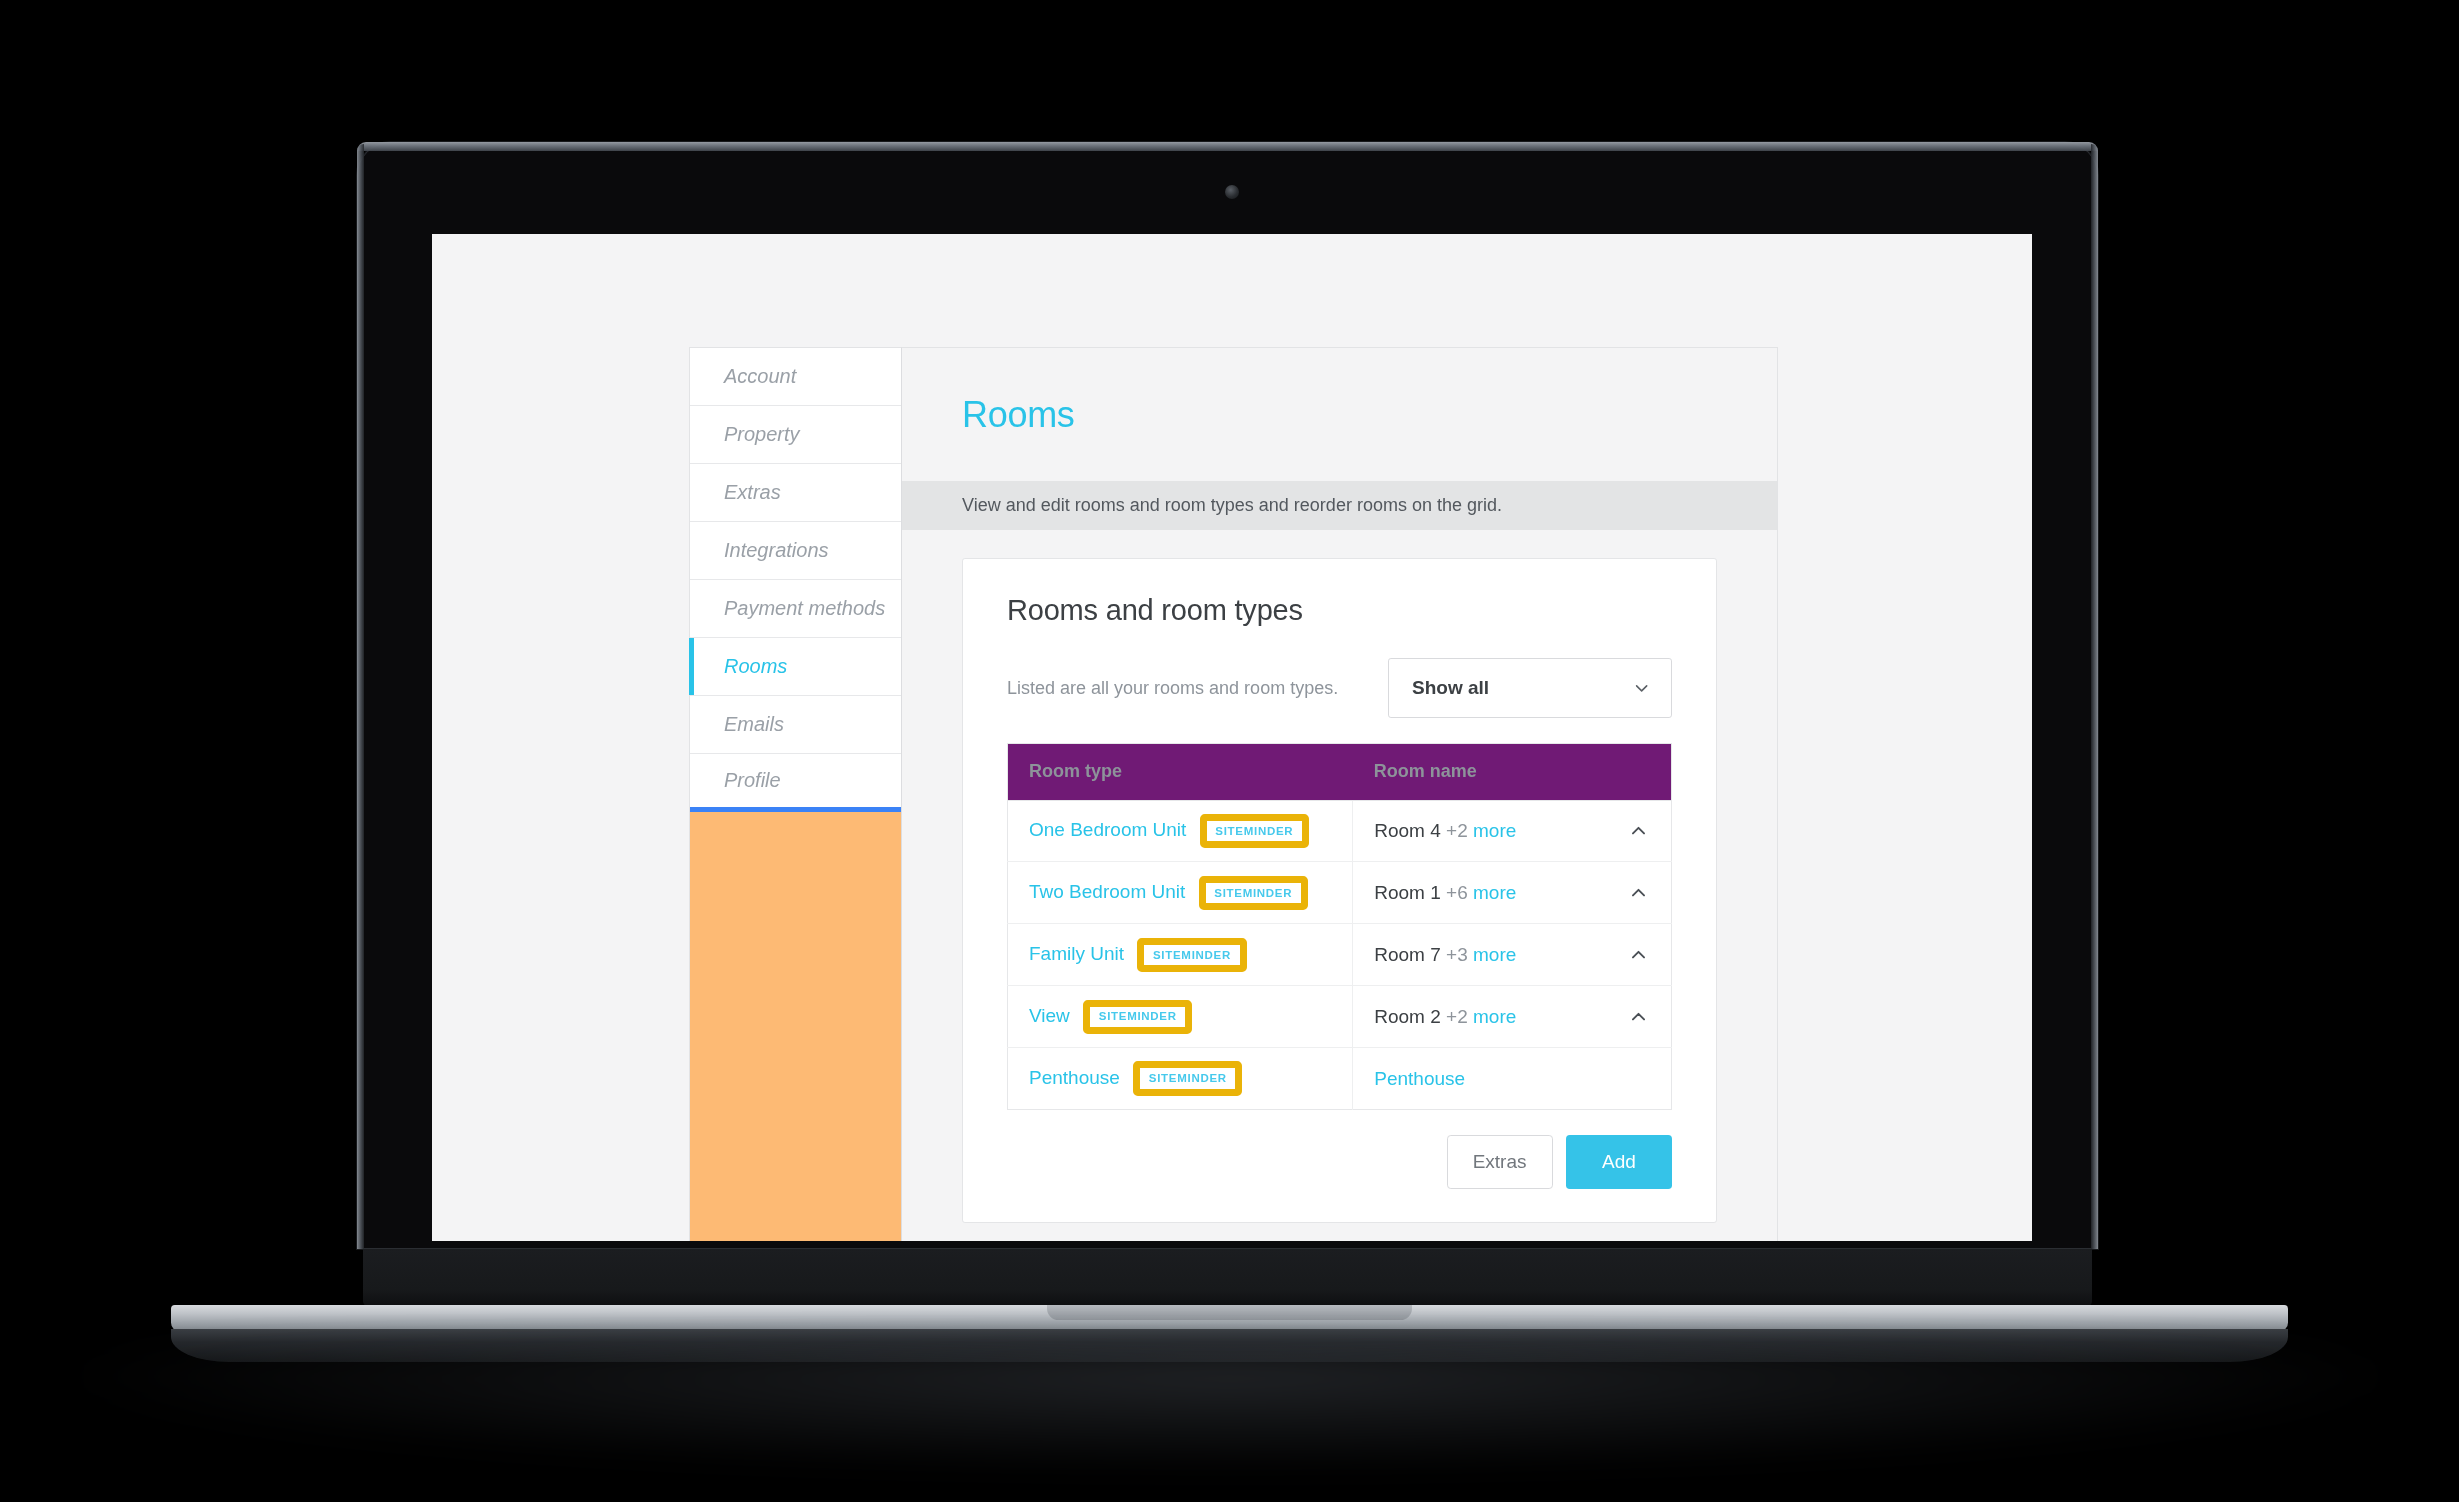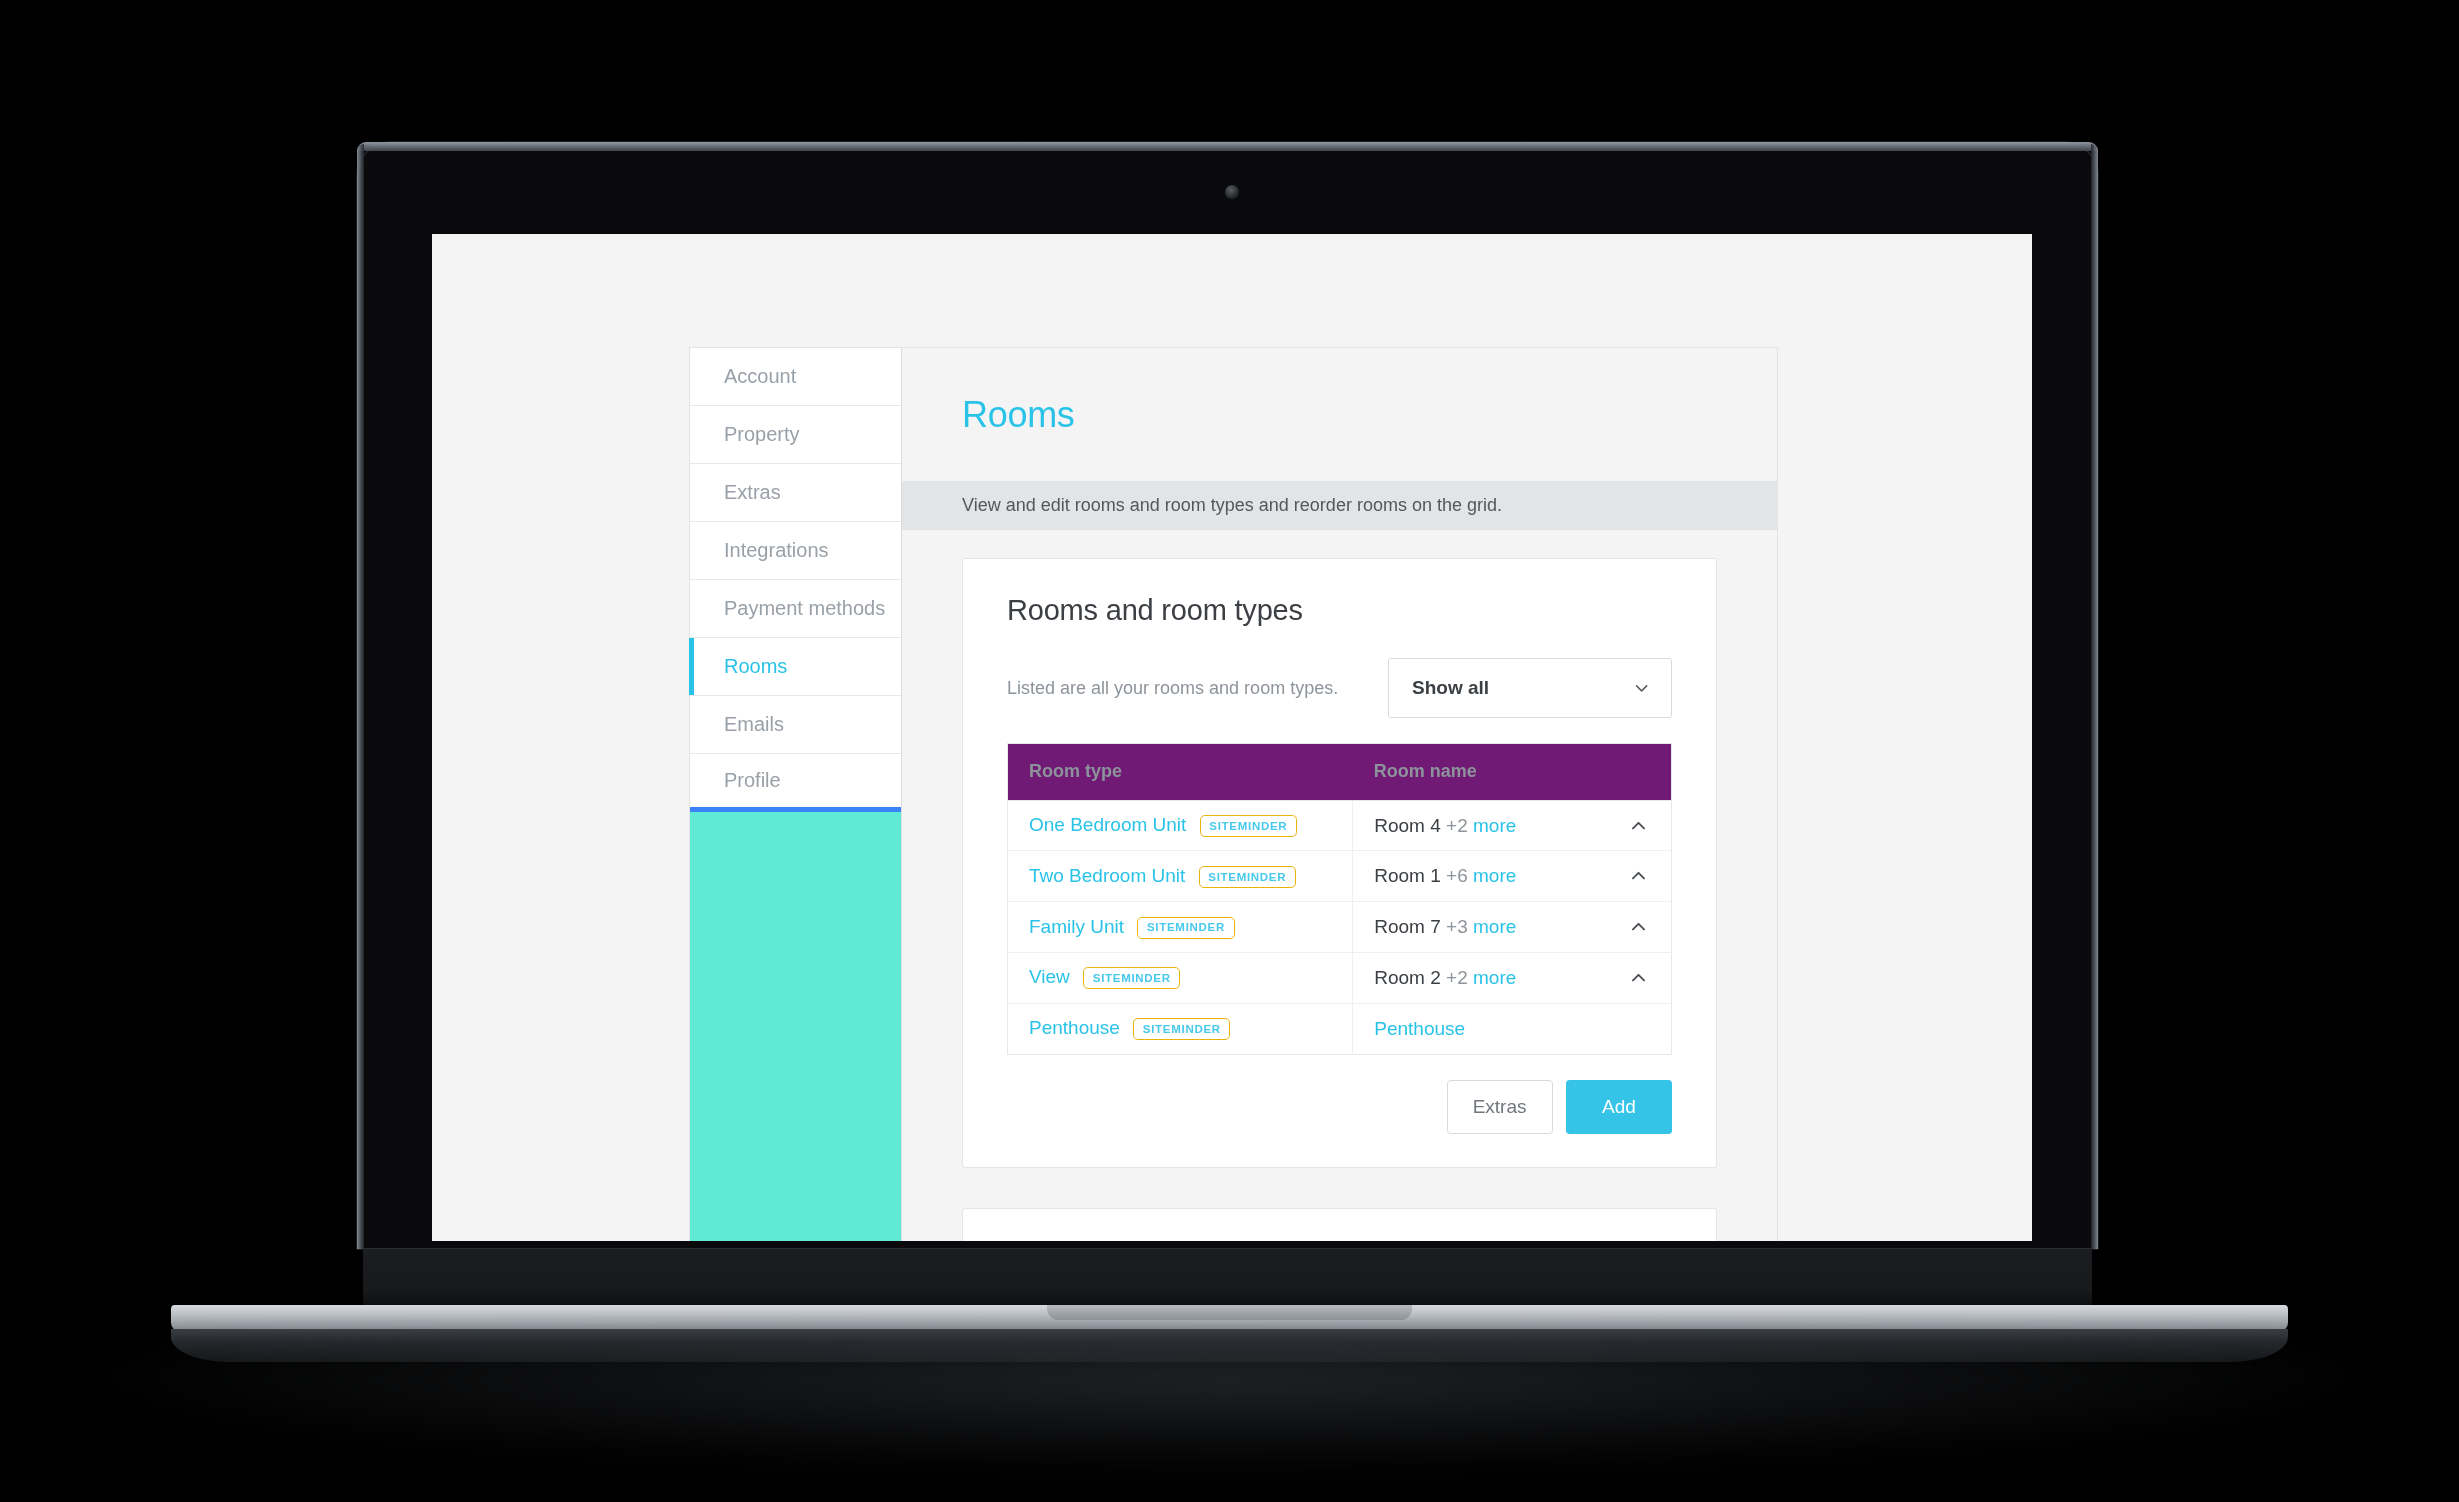--- a/index.html
+++ b/index.html
@@ -159,23 +159,24 @@
     top: 113px;
     width: 1089px;
     display: flex;
     align-items: stretch;
   }
 
   
   .sidebar {
     width: 213px;
     flex: 0 0 213px;
-    background: #5eead4;
+    background: #fdba74;
     border: 1px solid #e2e3e5;
     border-right: 1px solid #dcdde0;
+    font-style: italic;
   }
   .nav-item {
     position: relative;
     height: 58px;
     display: flex;
     align-items: center;
     padding-left: 34px;
     font-size: 20px;
     color: #9aa0a7;
     border-bottom: 1px solid #e7e8ea;
@@ -303,21 +304,21 @@
   td.col-name { position: relative; }
 
   .type-link {
     color: #29c3e8;
     text-decoration: none;
     cursor: pointer;
     margin-right: 13.4px;
   }
   .badge {
     display: inline-block;
-    border: 1px solid #eab308;
+    border: 7px solid #eab308;
     color: #46c9ec;
     border-radius: 4.8px;
     font-size: 11.5px;
     letter-spacing: 0.7px;
     padding: 4.8px 8.6px 3.8px 8.6px;
     vertical-align: middle;
     line-height: 1;
     font-weight: 700;
   }
   .room-main { color: #3c4044; }

